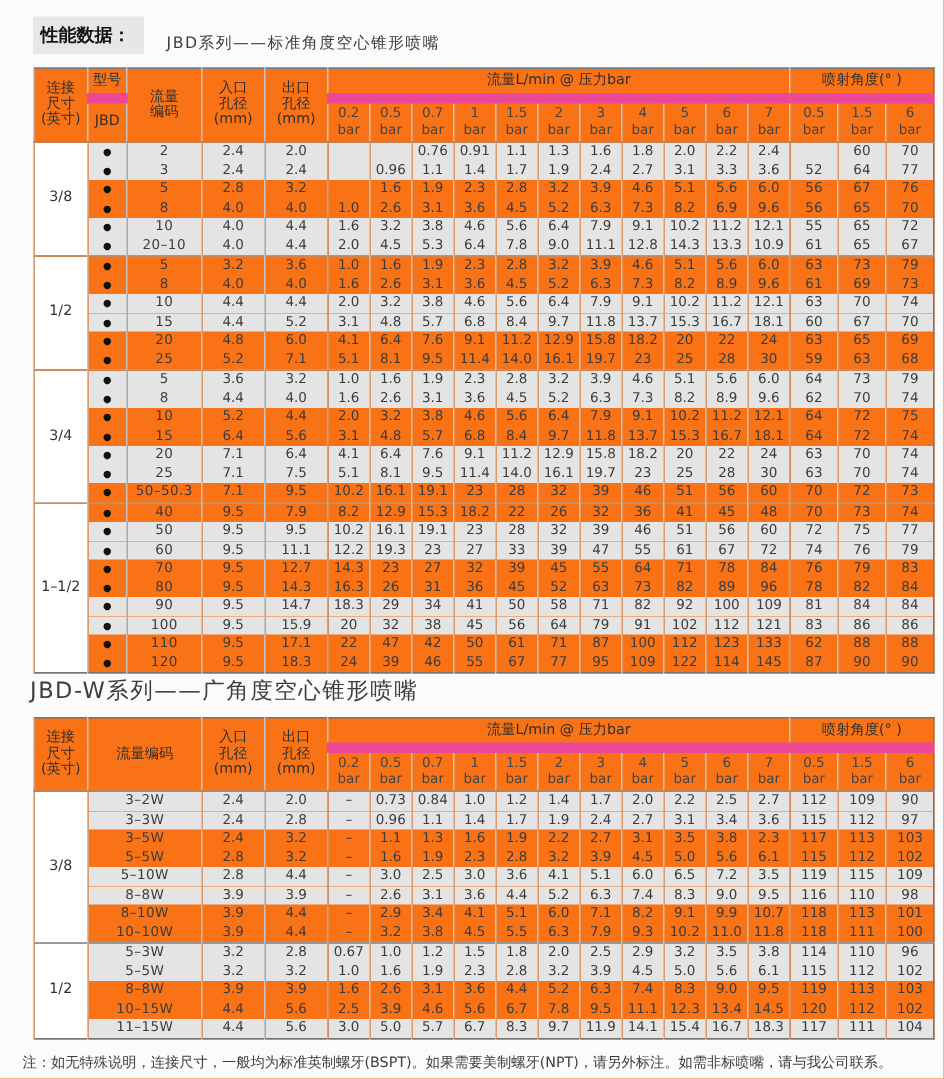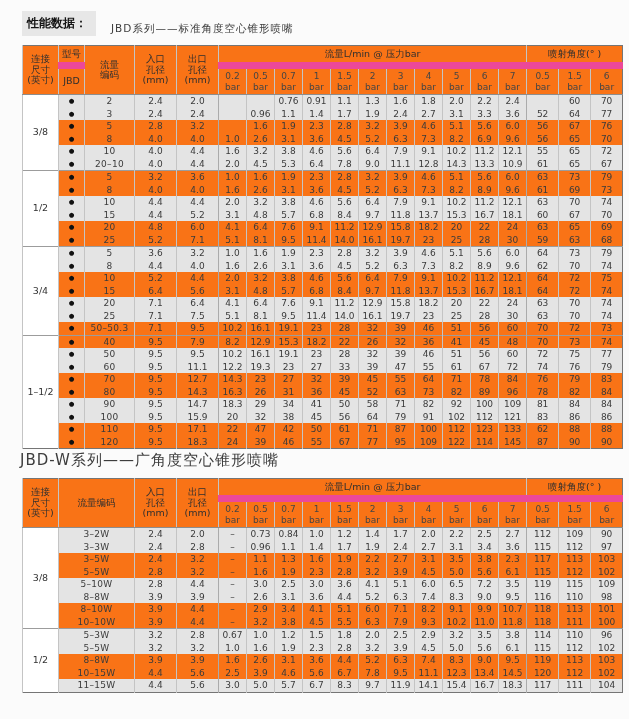--- a/index.html
+++ b/index.html
@@ -1005,14 +1005,15 @@
           <td class=" sh">15.4</td>
           <td class=" sh">16.7</td>
           <td class=" sh">18.3</td>
           <td class="secl sh">117</td>
           <td class=" sh">111</td>
           <td class=" sh">104</td>
         </tr>
       </tbody>
     </table>
 
+  <div class="footnote">注：如无特殊说明，连接尺寸，一般均为标准英制螺牙(BSPT)。如果需要美制螺牙(NPT)，请另外标注。如需非标喷嘴，请与我公司联系。</div>
 
 </div>
 
 </body></html>

